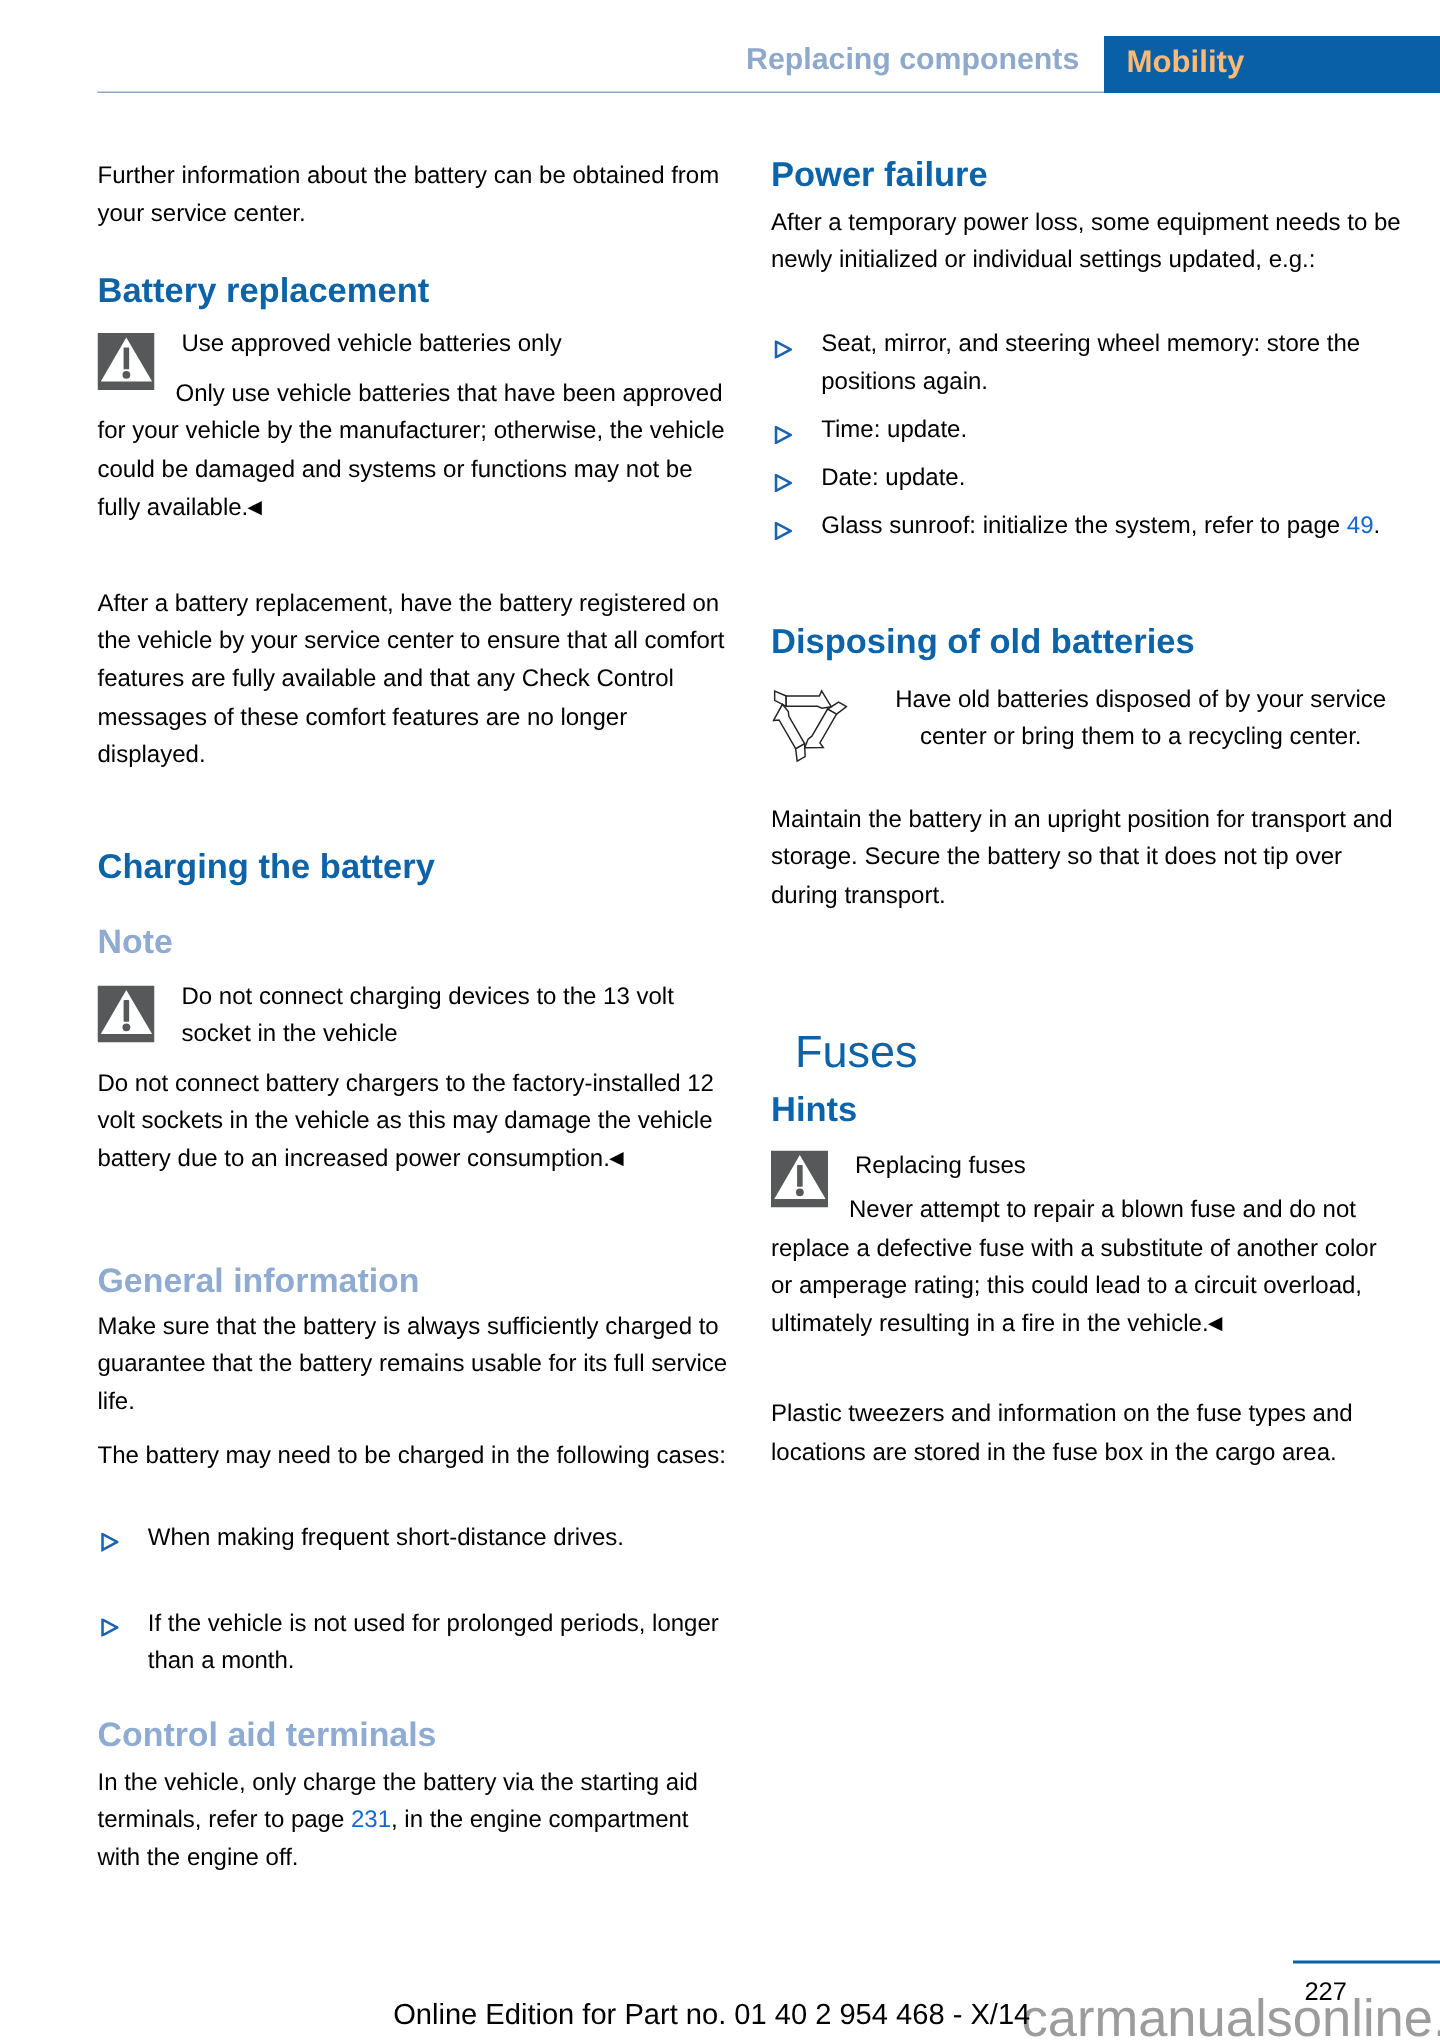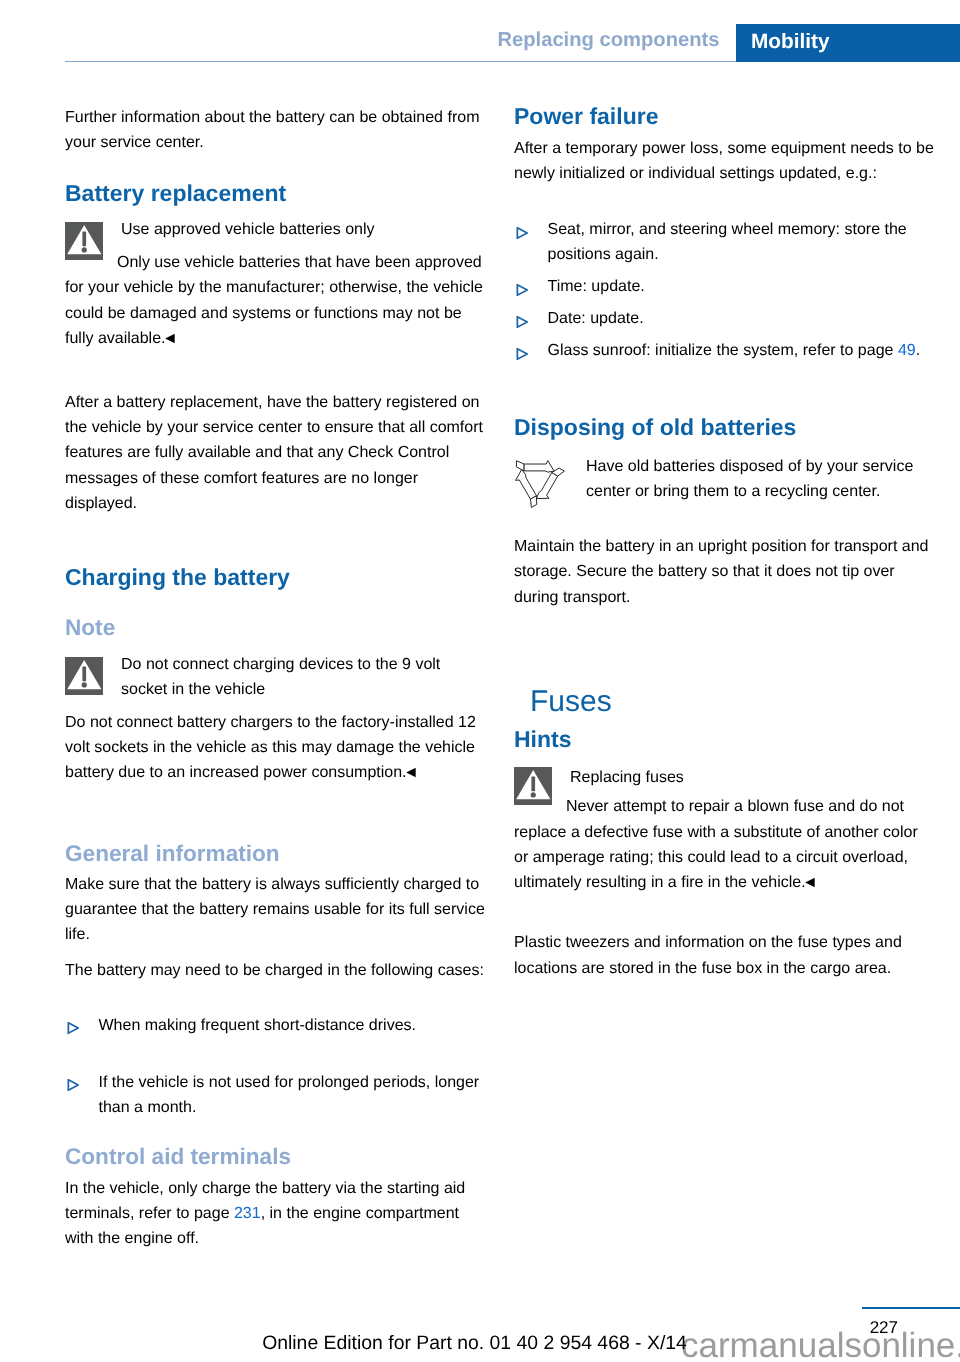--- a/index.html
+++ b/index.html
@@ -9,34 +9,34 @@
        position:relative;overflow:hidden;
        -webkit-font-smoothing:antialiased;
        text-rendering:geometricPrecision;}
   .page{position:absolute;left:0;top:0;width:960px;height:1362px;background:#fff;border-radius:31px;}
 
   
   .hdr-rule{position:absolute;left:65px;top:60.6px;width:895px;height:1.8px;background:#8aa8ce;}
   .hdr-sec{position:absolute;left:0;top:29px;width:719.5px;text-align:right;
            font-size:20.2px;font-weight:bold;color:#8fa9cd;white-space:nowrap;line-height:22px;}
   .hdr-tab{position:absolute;left:736px;top:24.2px;width:224px;height:37.5px;background:#0a60a6;}
-  .hdr-tab span{position:absolute;left:15px;top:6px;font-size:20.8px;font-weight:bold;color:#ffffff;line-height:23px;}
+  .hdr-tab span{position:absolute;left:15px;top:6px;font-size:20.8px;font-weight:bold;color:#fdba74;line-height:23px;}
 
   
   .b{position:absolute;margin:0;font-size:16px;line-height:25.35px;color:#000;hyphens:manual;-webkit-hyphens:manual;}
   .h2{position:absolute;margin:0;font-size:23px;line-height:25.35px;font-weight:bold;color:#0d63a8;white-space:nowrap;}
   .h3{position:absolute;margin:0;font-size:22.6px;line-height:25.35px;font-weight:bold;color:#8fabd2;white-space:nowrap;}
   .h1{position:absolute;margin:16px;font-size:30px;line-height:25.35px;font-weight:normal;color:#0d63a8;white-space:nowrap;}
 
   .cl{left:65px;width:421px;}
   .cr{left:514px;width:421px;}
 
   .ind{text-indent:52px;}
   .pad{padding-left:56px;width:369px;}
-  .rpad{padding-left:72px;width:349px;}
+  .rpad{padding-left:72px;width:349px;text-align:center;}
   .bpad{padding-left:33.5px;width:387.5px;}
 
   .pg{color:#1266d6;}
   .em{margin-left:-3.6px;letter-spacing:-0.5px;}
 
   .wicon{position:absolute;}
   .ricon{position:absolute;}
   .tri{position:absolute;}
 
   
@@ -81,21 +81,21 @@
     <h2 class="h2 cl" style="top:564.70px">Charging the battery</h2>
 
     <h3 class="h3 cl" style="top:614.50px">Note</h3>
 
     <svg class="wicon" style="left:65px;top:656.90px" width="38" height="38" viewBox="0 0 38 38">
       <rect x="0" y="0" width="38" height="38" fill="#565859"></rect>
       <path d="M19.2 3.0 L36.4 32.3 L2.2 32.3 Z" fill="#ffffff"></path>
       <rect x="17.4" y="9.6" width="3.7" height="14.6" rx="0.6" fill="#565859"></rect>
       <circle cx="19.25" cy="27.9" r="2.6" fill="#565859"></circle>
     </svg>
-    <p class="b cl pad" style="top:652.00px">Do not connect charging devices to the 9 volt socket in the vehicle</p>
+    <p class="b cl pad" style="top:652.00px">Do not connect charging devices to the 13 volt socket in the vehicle</p>
 
     <p class="b cl" style="top:709.60px"><span>Do not connect battery chargers to the fac­tory-⁠installed 12 volt sockets in the vehicle as this may damage the vehicle battery due to an increased power consumption.</span><span class="em">◄</span></p>
 
     <h3 class="h3 cl" style="top:840.90px">General information</h3>
 
     <p class="b cl" style="top:871.60px">Make sure that the battery is always suffi­ciently charged to guarantee that the battery remains usable for its full service life.</p>
 
     <p class="b cl" style="top:957.70px">The battery may need to be charged in the fol­lowing cases:</p>
 
     <div>

